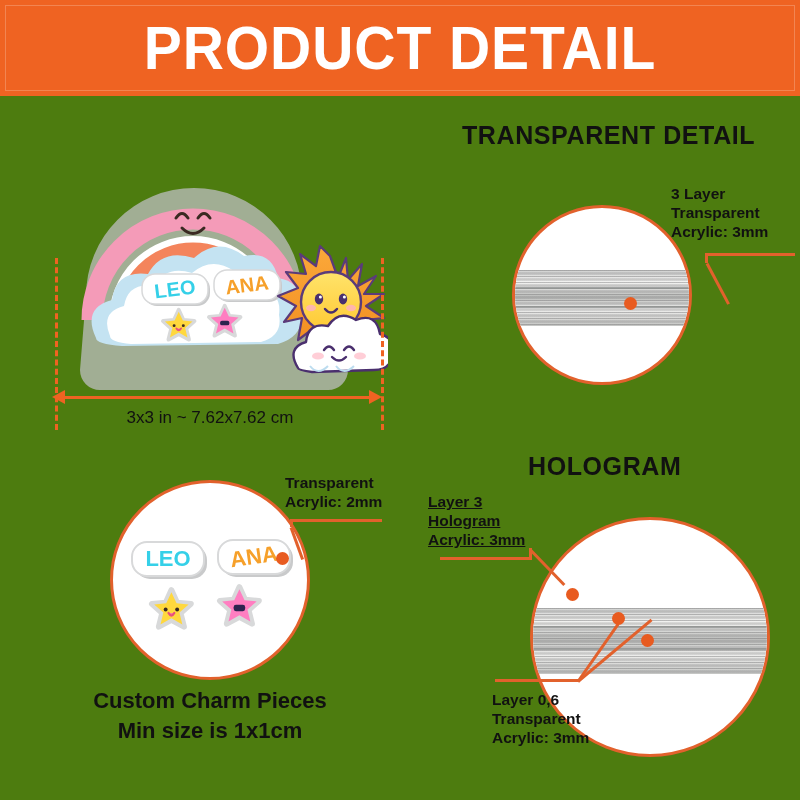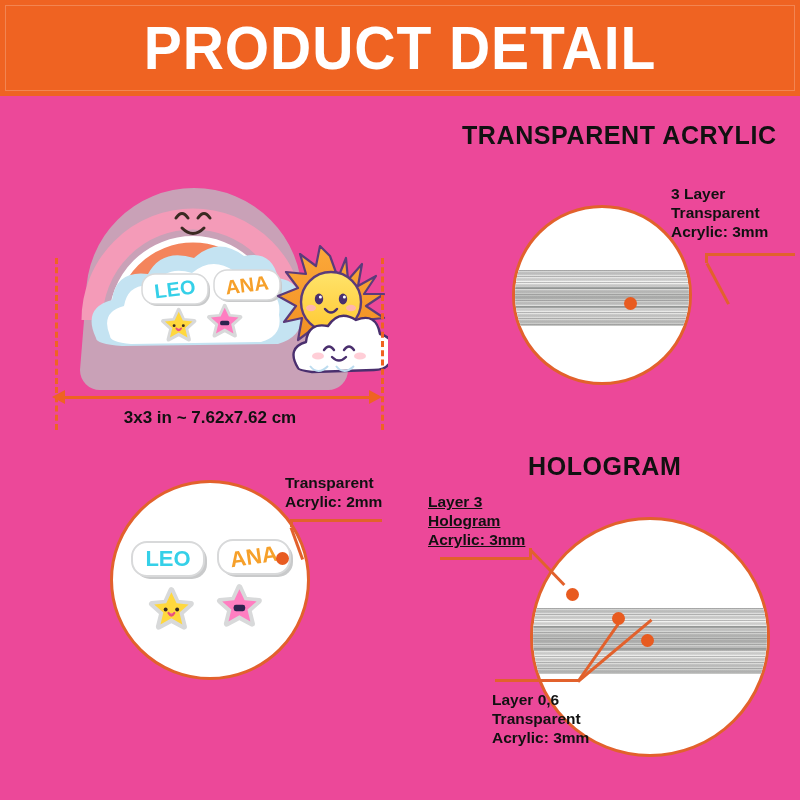--- a/index.html
+++ b/index.html
@@ -2,21 +2,21 @@
 <html><head>
 <meta charset="utf-8">
 <style>
   html,body{margin:0;padding:0;}
   body{
     width:800px;height:800px;
     background:#ffffff;
     font-family:"Liberation Sans",sans-serif;
     overflow:hidden;
   }
-  #page{position:relative;width:800px;height:800px;background:#ec4899;overflow:hidden;}
+  #page{position:relative;width:800px;height:800px;background:#4d7c0f;overflow:hidden;}
 
   
   .header-band{
     position:absolute;left:0;top:0;width:800px;height:96px;
     background:#ef6322;
   }
   .header-inset{
     position:absolute;left:5px;top:5px;right:5px;height:86px;
     border:1px solid rgba(255,255,255,.22);
     box-sizing:border-box;pointer-events:none;
@@ -67,21 +67,21 @@
     text-align:center;
     font-family:"Liberation Sans",sans-serif;
     font-weight:bold;
     font-size:22px;line-height:30px;color:#111;
     white-space:pre-line;
   }
 
   
   .dim-label{
     position:absolute;left:40px;top:408px;width:340px;text-align:center;
-    font-family:"Liberation Sans",sans-serif;font-weight:bold;
+    font-family:"Liberation Sans",sans-serif;font-weight:normal;
     font-size:17px;color:#111;
   }
   .dim-line{
     position:absolute;left:60px;top:396px;width:315px;height:3px;background:#ef6322;
   }
   .dim-arrow{position:absolute;top:390px;width:0;height:0;
     border-top:7px solid transparent;border-bottom:7px solid transparent;}
   .dim-arrow.left{left:52px;border-right:13px solid #ef6322;}
   .dim-arrow.right{left:369px;border-left:13px solid #ef6322;}
   .guide{
@@ -237,21 +237,21 @@
     </svg>
   </div>
 
   <div class="guide" id="guide-l"></div>
   <div class="guide" id="guide-r"></div>
   <div class="dim-line"></div>
   <div class="dim-arrow left"></div>
   <div class="dim-arrow right"></div>
   <div class="dim-label">3x3 in ~ 7.62x7.62 cm</div>
 
-  <div class="sec-head" id="head-transparent">TRANSPARENT ACRYLIC</div>
+  <div class="sec-head" id="head-transparent">TRANSPARENT DETAIL</div>
 
   <div class="circle" id="circle-ta">
     <div class="edge-band" id="band-ta">
       <div class="edge-sheen"></div>
       <div class="edge-sep" style="top:17px"></div>
       <div class="edge-sep" style="top:36px"></div>
     </div>
   </div>
 
   <div class="lead lead-h" style="left:705px;top:253px;width:90px;"></div>
@@ -325,14 +325,16 @@
   </div>
 
   <div class="lead lead-h" style="left:290px;top:519px;width:92px;"></div>
   <div class="lead" style="left:290px;top:519px;width:3px;height:8px;"></div>
   <div class="diag" style="left:291px;top:526px;width:34px;transform:rotate(70deg);"></div>
   <div class="dot" style="left:276px;top:552px;"></div>
 
   <div class="callout-text" id="co-charm">Transparent
 Acrylic: 2mm</div>
 
+  <div class="caption">Custom Charm Pieces
+Min size is 1x1cm</div>
 
 </div>
 
 </body></html>

